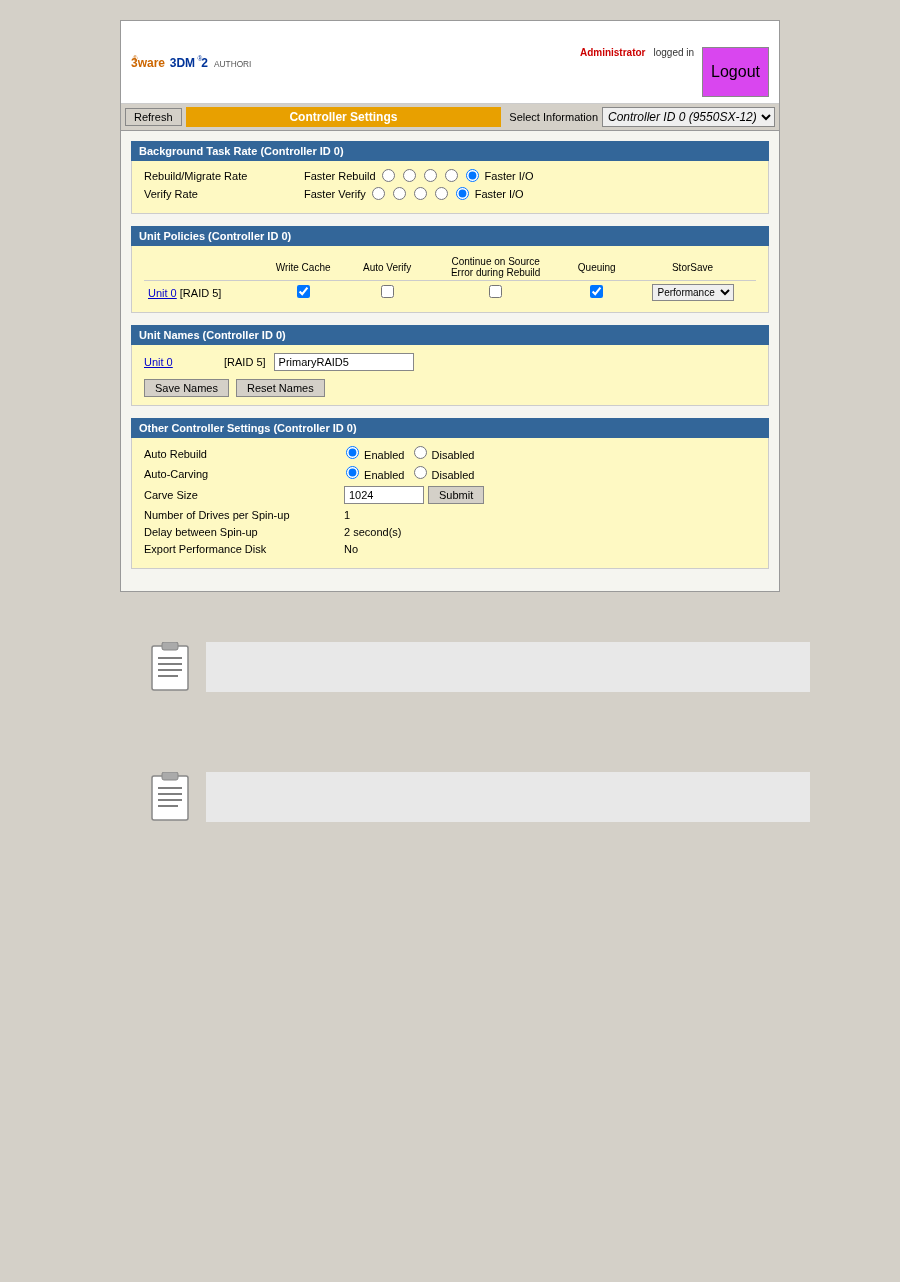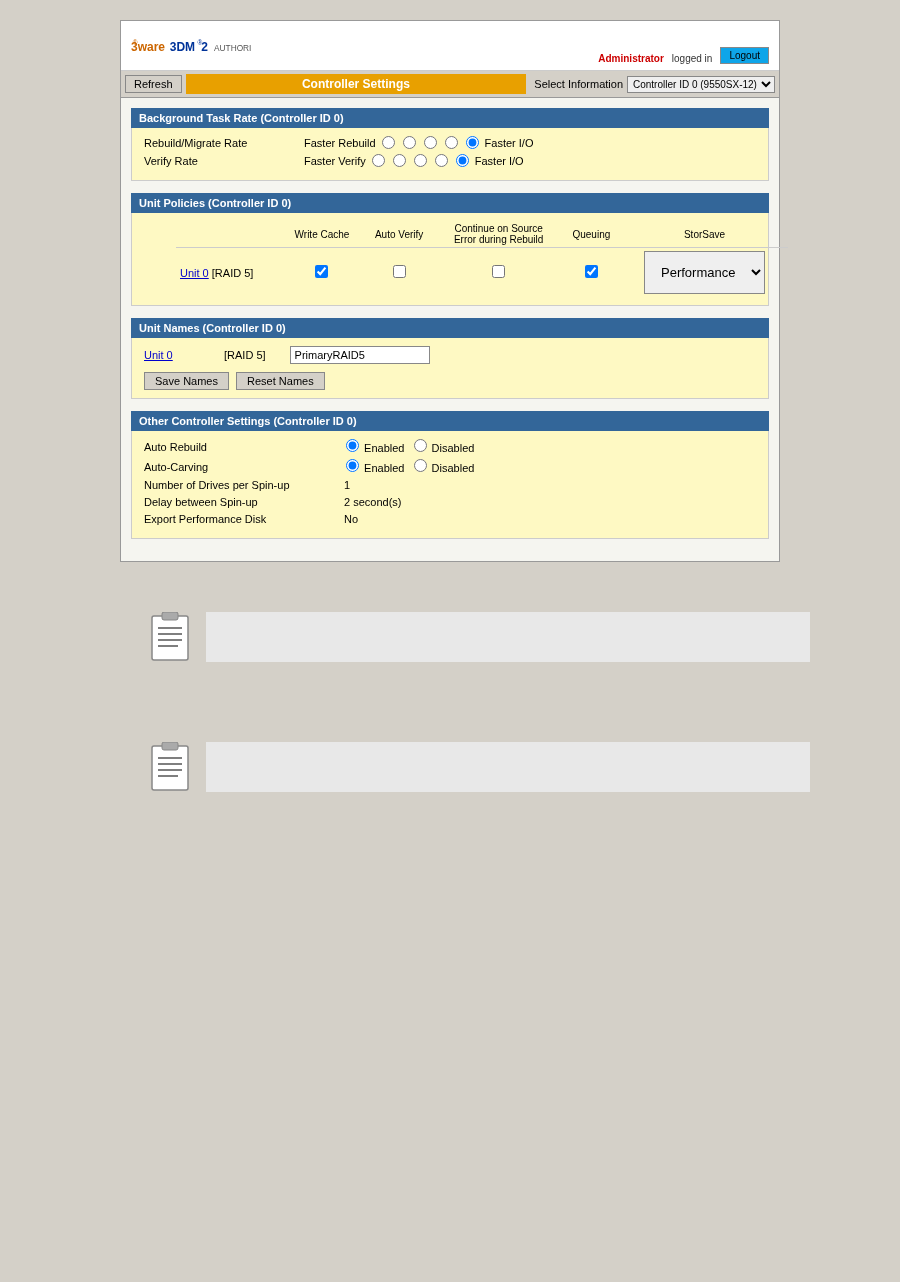--- a/index.html
+++ b/index.html
@@ -35,41 +35,41 @@
     }
 
     .logo-area {
       display: flex;
       align-items: center;
       gap: 4px;
     }
 
     .auth-area {
       display: flex;
-      align-items: flex-end;
+      align-items: flex-start;
       gap: 8px;
       margin-top: 20px;
     }
 
     .admin-text {
       font-size: 10px;
       color: #cc0000;
       font-weight: bold;
     }
 
     .logged-in-text {
       font-size: 10px;
       color: #333;
     }
 
     .logout-btn {
-      background: #0ea5e9;
-      border: 1px solid #888;
-      padding: 2px 8px;
-      font-size: 10px;
+      background: #d946ef;
+      border: 1px solid #888;
+      padding: 15px 8px;
+      font-size: 16px;
       cursor: pointer;
     }
 
     
     .nav-bar {
       background: #336699;
       display: flex;
       align-items: stretch;
     }
 
@@ -113,23 +113,24 @@
       text-align: center;
     }
 
     .select-controller-label {
       font-size: 11px;
       margin-left: 4px;
       white-space: nowrap;
     }
 
     .controller-select {
-      font-size: 10px;
+      font-size: 12px;
       padding: 1px;
       border: 1px solid #888;
+      font-style: italic;
     }
 
     
     .content {
       padding: 10px;
       background: #f5f5f0;
     }
 
     
     .section-header {
@@ -174,21 +175,20 @@
 
     input[type="checkbox"] {
       margin: 0;
     }
 
     
     .policies-table {
       width: 100%;
       border-collapse: collapse;
       font-size: 11px;
-      margin-left: 32px;
     }
 
     .policies-table th {
       font-weight: normal;
       font-size: 10px;
       text-align: center;
       padding: 2px 4px;
       border-bottom: 1px solid #ccc;
     }
 
@@ -202,43 +202,42 @@
       text-align: left;
     }
 
     .unit-link {
       color: #0000cc;
       text-decoration: underline;
       cursor: pointer;
     }
 
     .storsave-select {
-      font-size: 13px;
-      padding: 12px;
+      font-size: 10px;
+      padding: 1px;
       border: 1px solid #888;
     }
 
     
     .unit-names-row {
       display: flex;
       align-items: center;
       margin-bottom: 8px;
       font-size: 11px;
     }
 
     .unit-names-row .unit-link {
       width: 80px;
     }
 
     .unit-name-input {
       font-size: 11px;
       border: 1px solid #888;
       padding: 2px 4px;
       width: 140px;
-      margin-left: 16px;
     }
 
     .btn {
       background: #d4d0c8;
       border: 1px solid #888;
       padding: 2px 10px;
       font-size: 11px;
       cursor: pointer;
       margin-right: 4px;
     }
@@ -450,20 +449,25 @@
           <div class="other-row">
             <div class="other-label">Auto-Carving</div>
             <span>
               <input type="radio" name="auto_carving" checked="" style="">
               <span>Enabled</span>
               <input type="radio" name="auto_carving" style="margin-left: 6px;">
               <span>Disabled</span>
             </span>
           </div>
 
+          <div class="other-row">
+            <div class="other-label">Carve Size</div>
+            <input type="text" class="carve-input" value="1024" style="">
+            <button class="submit-btn">Submit</button>
+          </div>
 
           <div class="other-row">
             <div class="other-label">Number of Drives per Spin-up</div>
             <span class="other-value">1</span>
           </div>
 
           <div class="other-row">
             <div class="other-label">Delay between Spin-up</div>
             <span class="other-value">2 second(s)</span>
           </div>

